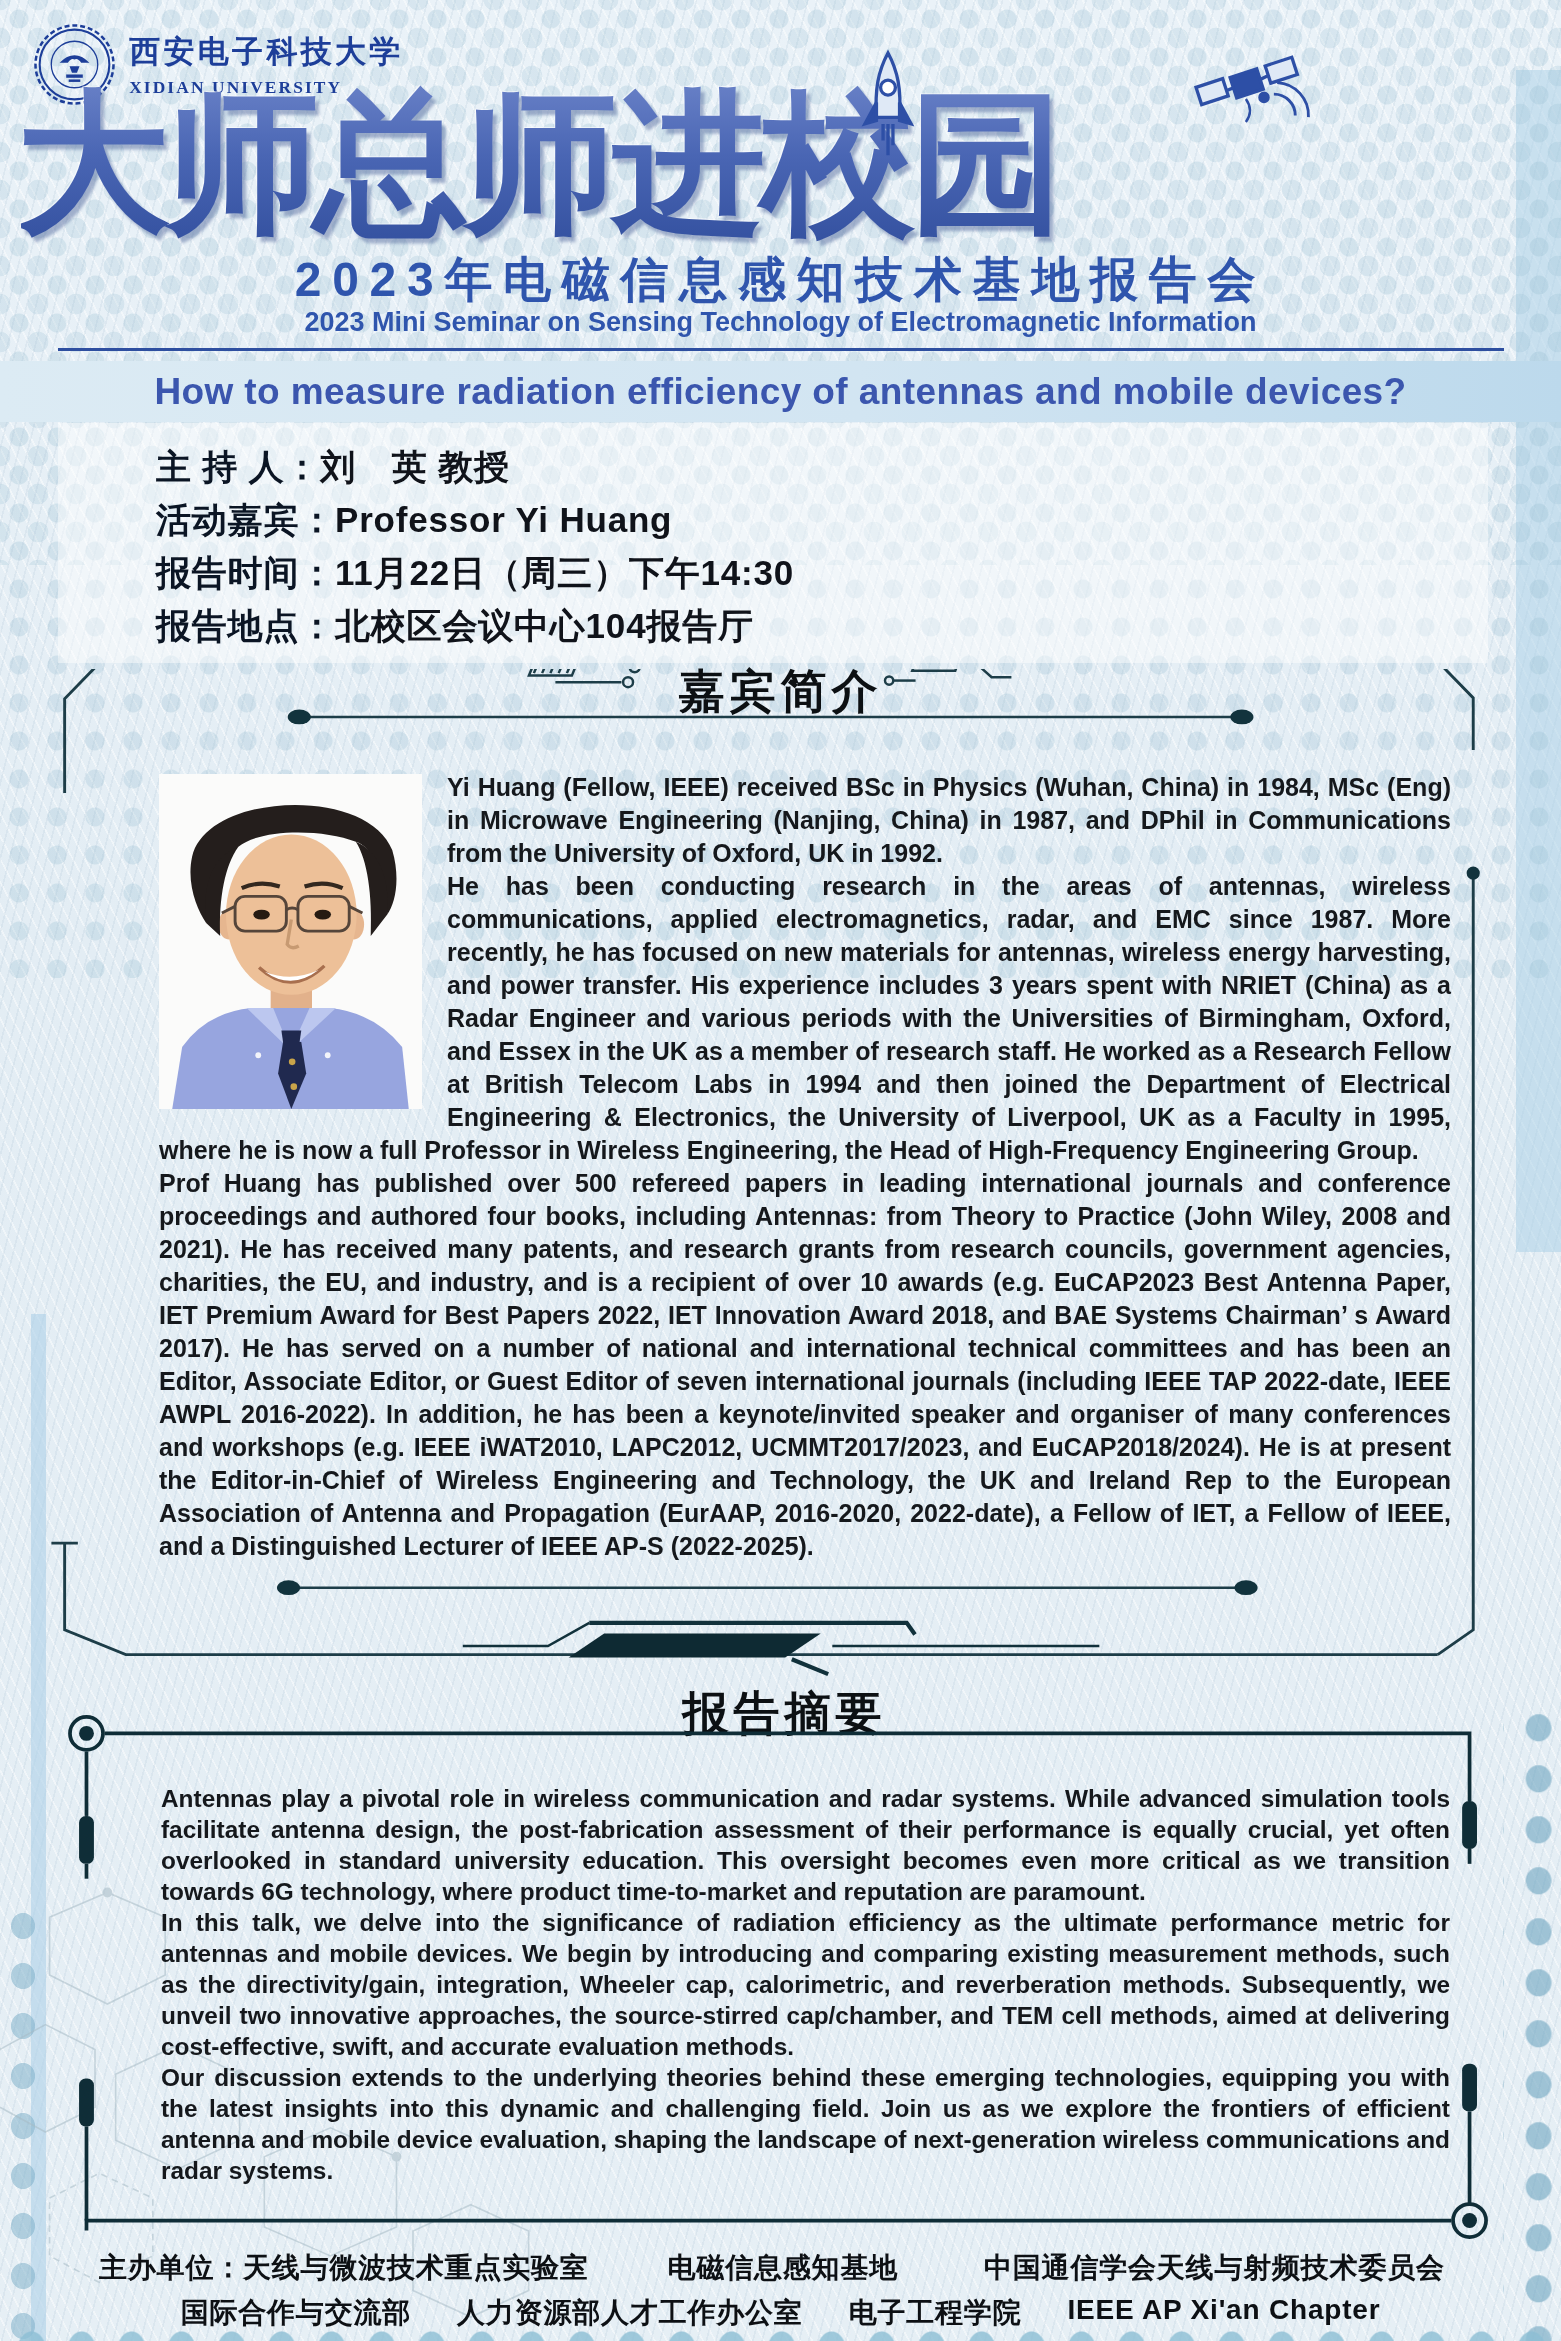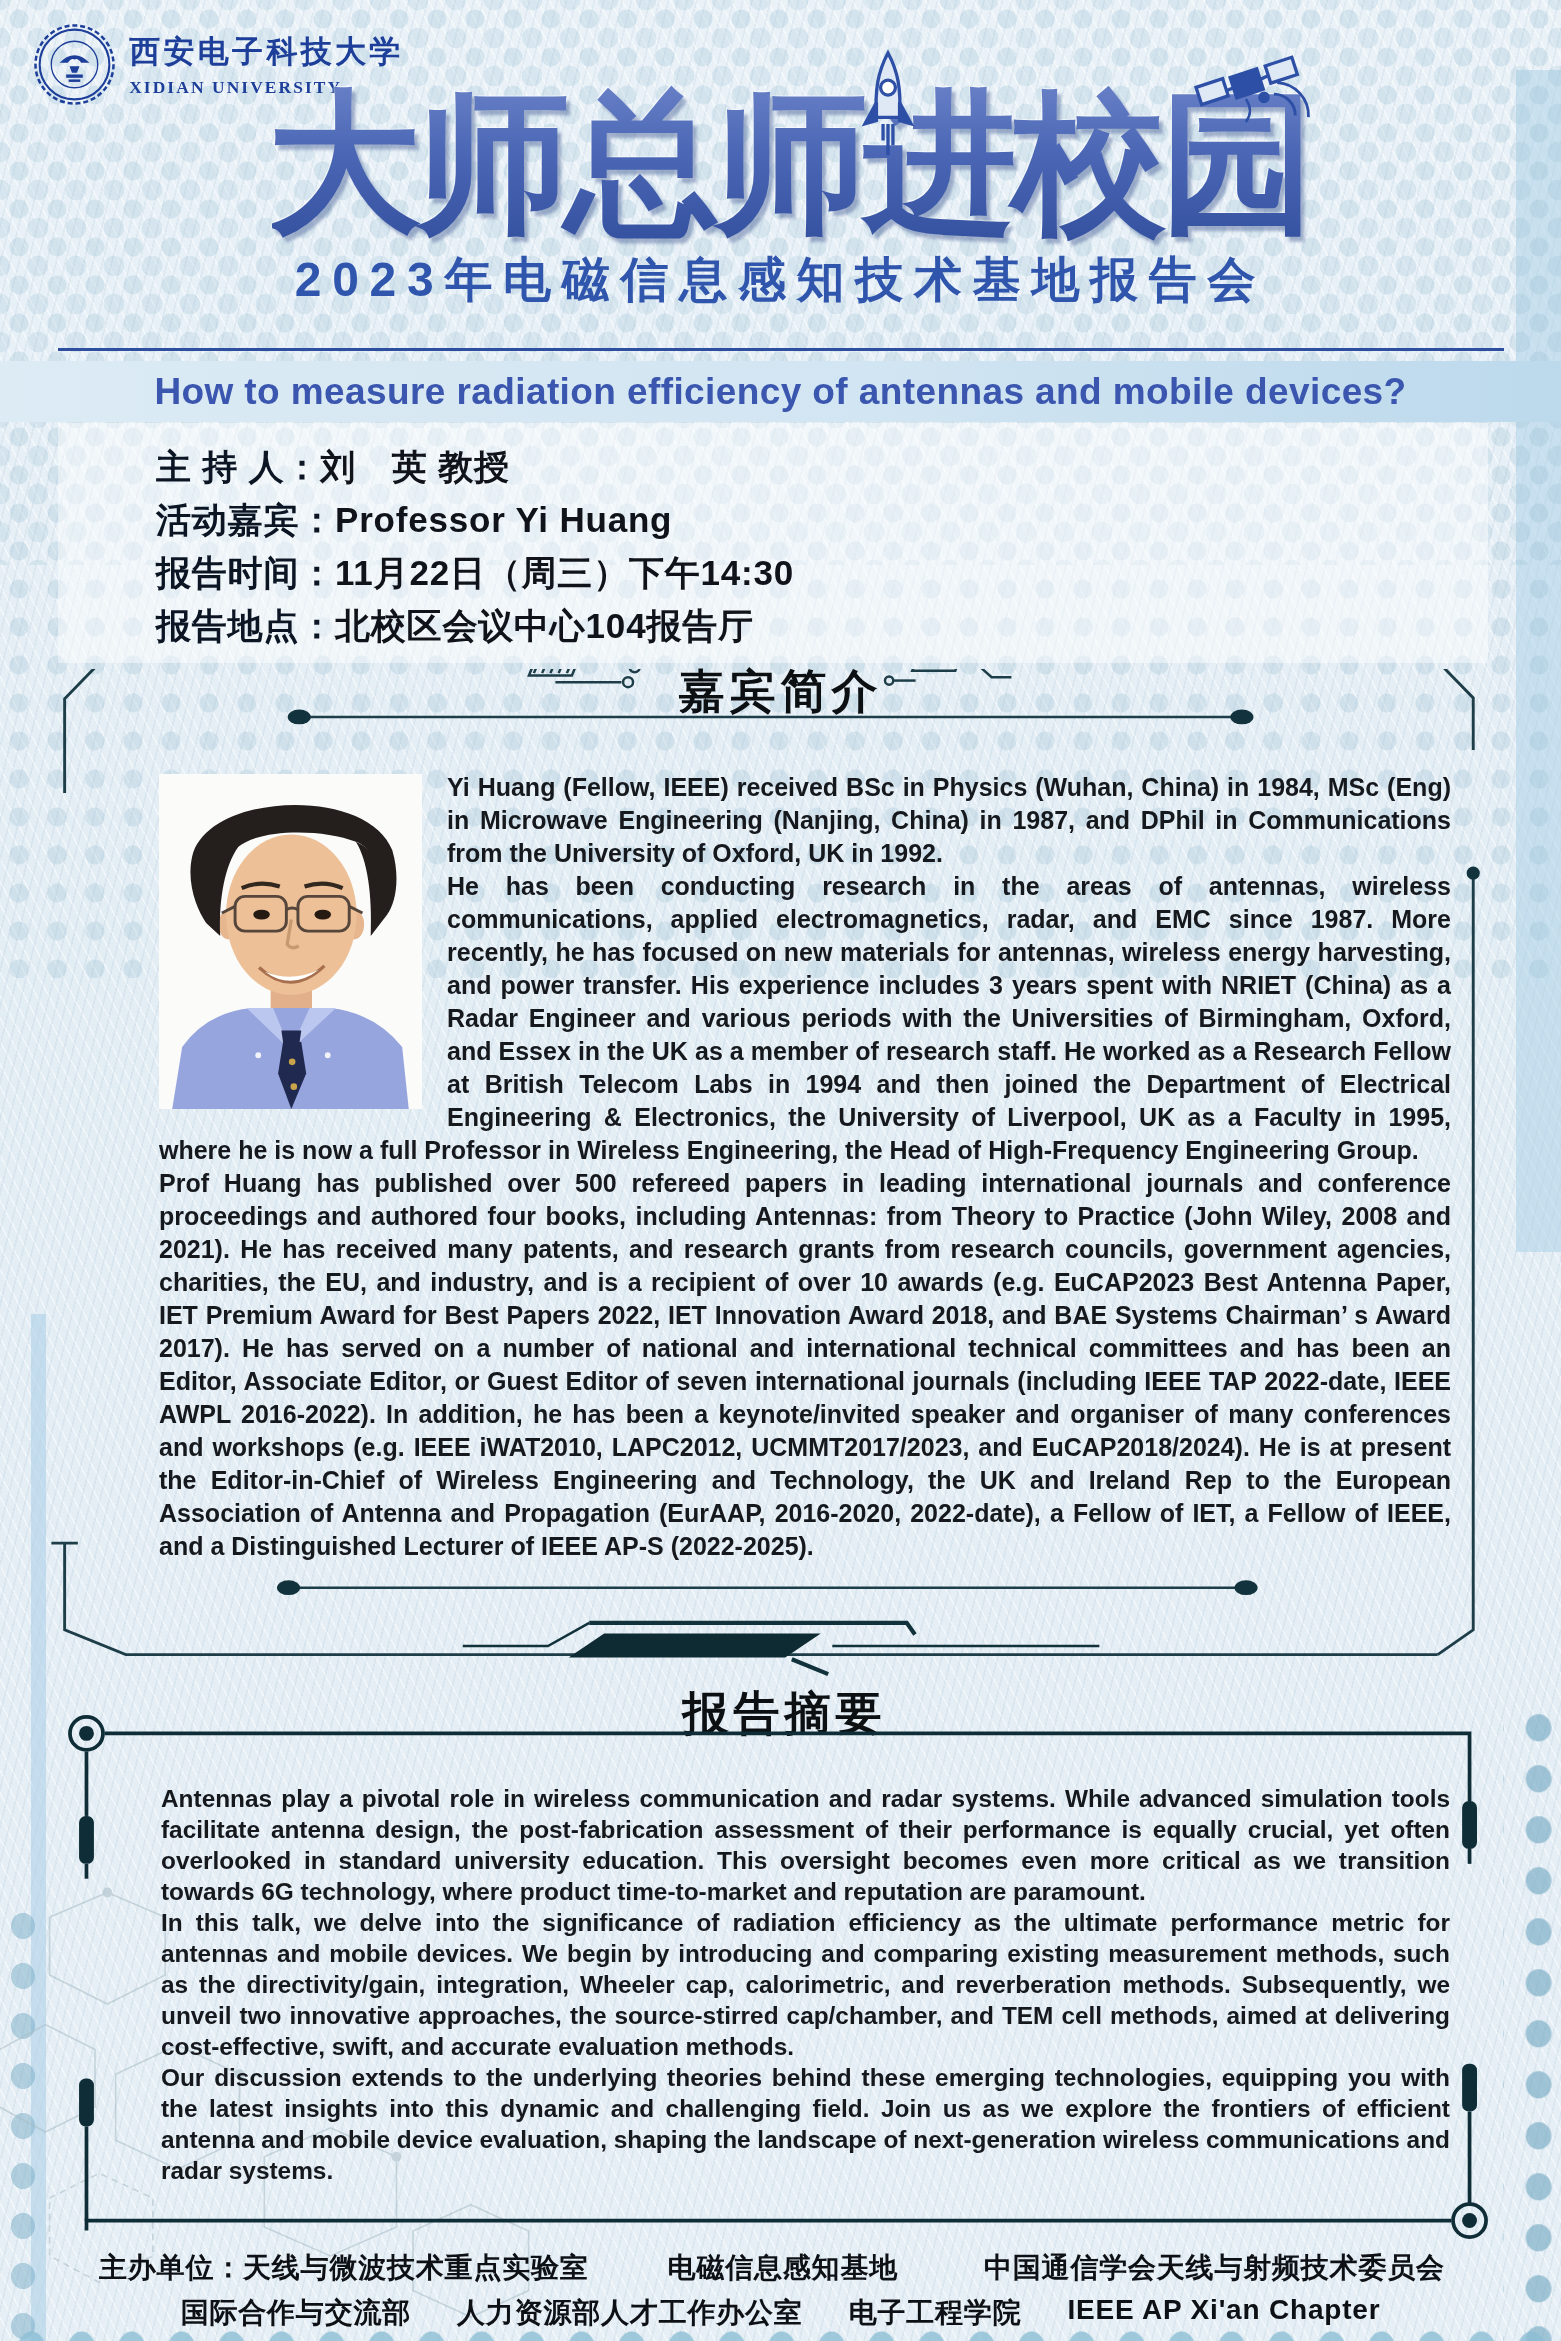--- a/index.html
+++ b/index.html
@@ -29,21 +29,21 @@
     background-size:46px 50px;}
   .bottom-strip{left:0;bottom:0;width:100%;height:35px;
     background-image:radial-gradient(rgba(140,190,212,0.8) 14px, rgba(0,0,0,0) 15px);
     background-size:50px 69px;background-position:6.6px 10px;}
 
   .logo-block{position:absolute;left:33px;top:23px;display:flex;align-items:center;gap:13.2px;}
   .logo-names{display:flex;flex-direction:column;}
   .logo-cn{font-size:31px;font-weight:700;color:#1d3e99;letter-spacing:3.3px;}
   .logo-en{font-family:"Liberation Serif",serif;font-size:17.4px;font-weight:700;color:#1d3e99;letter-spacing:2.1px;margin-top:3.3px;}
 
-  .main-title{position:absolute;left:16px;right:0;top:79px;text-align:center;}
+  .main-title{position:absolute;left:16px;right:0;top:79px;text-align:left;}
   .main-title span{
     font-size:154px;font-weight:900;letter-spacing:-5px;line-height:1.1;
     background:linear-gradient(180deg,#6a82c8 0%,#4a66b4 45%,#33509f 100%);
     -webkit-background-clip:text;background-clip:text;color:transparent;
     filter:drop-shadow(4.1px 5.8px 1.7px rgba(35,64,130,0.38)) drop-shadow(-0.8px -0.8px 0 rgba(255,255,255,0.55));
   }
   .rocket-icon{position:absolute;left:858px;top:48px;}
   .satellite-icon{position:absolute;left:1188px;top:48px;}
 
   .subtitle-cn{position:absolute;left:0;right:0;top:248px;text-align:center;
@@ -148,20 +148,21 @@
       <rect x="54" y="30" width="34" height="26" transform="rotate(-18 71 43)" fill="#2d4fa6"></rect>
       <path d="M46,52 L56,48 M88,38 L96,34"></path>
       <path d="M70,62 Q80,76 70,90" stroke-width="3"></path>
       <path d="M104,56 A26,26 0 0 1 130,82" stroke-width="3.5"></path>
       <path d="M108,42 A40,40 0 0 1 146,84" stroke-width="3.5"></path>
       <circle cx="92" cy="60" r="5" fill="#2d4fa6"></circle>
     </g>
   </svg>
 
   <div class="subtitle-cn">2023年电磁信息感知技术基地报告会</div>
+  <div class="subtitle-en">2023 Mini Seminar on Sensing Technology of Electromagnetic Information</div>
   <div class="title-rule"></div>
 
   <div class="headline-band">
     <div class="headline">How to measure radiation efficiency of antennas and mobile devices?</div>
   </div>
 
   <div class="info-panel">
     <div class="info-row">
       <span class="lbl">主 持 人：</span><span>刘　英 教授</span>
     </div>

